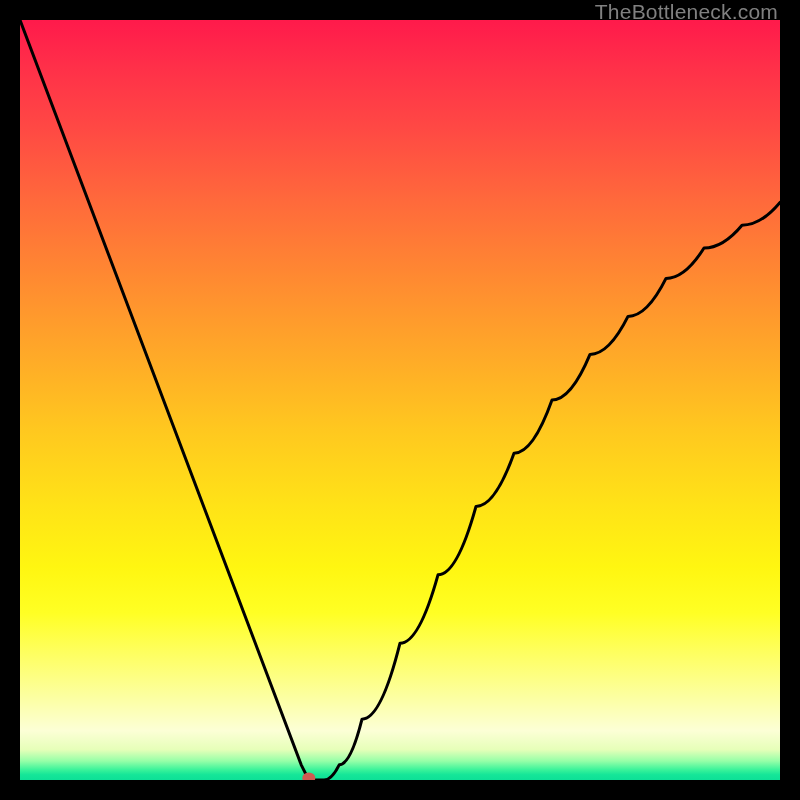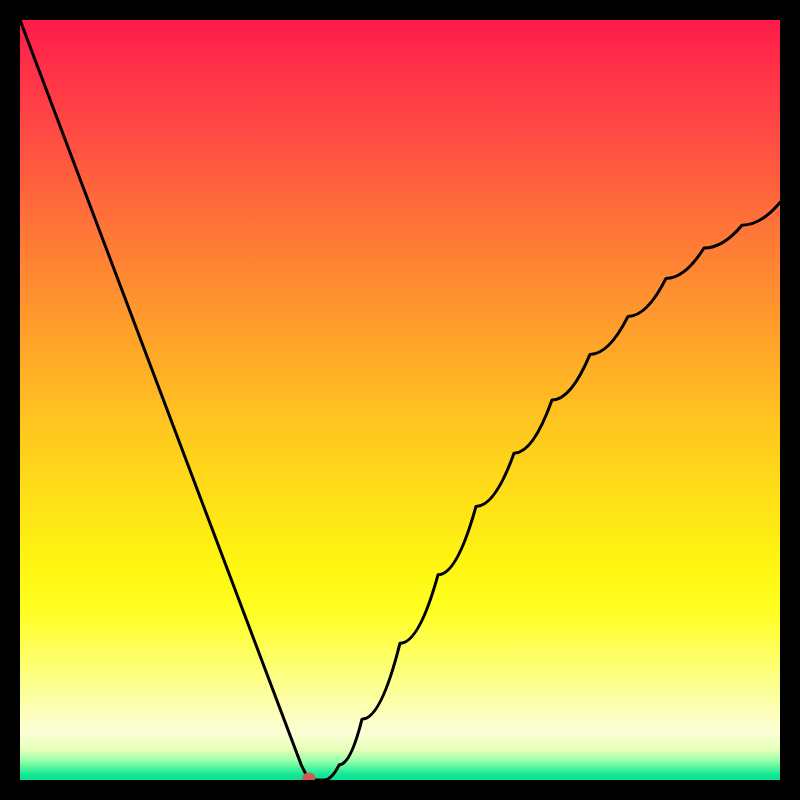--- a/index.html
+++ b/index.html
@@ -57,19 +57,20 @@
     position: absolute;
     left: 0; top: 0;
     width: 760px;
     height: 760px;
   }
 </style>
 </head>
 <body>
 
 <div class="frame">
+  <div class="watermark">TheBottleneck.com</div>
   <div class="plot">
     <svg class="curve" viewBox="0 0 760 760" preserveAspectRatio="none">
       <path id="curve-path" fill="none" stroke="#000" stroke-width="3" stroke-linejoin="round" stroke-linecap="round" d="M 0 0 L 281.2 744.8 L 288.8 760 L 304 760 Q 311.6 760 319.2 744.8 Q 330.6 744.8 342 699.2 Q 361 699.2 380 623.1999999999999 Q 399 623.1999999999999 418.00000000000006 554.8 Q 437 554.8 456 486.40000000000003 Q 475 486.40000000000003 494 433.2 Q 513 433.2 532 380 Q 551 380 570 334.4 Q 589 334.4 608 296.40000000000003 Q 627 296.40000000000003 646 258.40000000000003 Q 665 258.40000000000003 684 228 Q 703 228 722 205.20000000000002 Q 741 205.20000000000002 760 182.4"></path>
       <ellipse id="marker-dot" rx="6.5" ry="5.5" stroke="none" cx="288.8" cy="758" fill="#cf5a52"></ellipse>
     </svg>
   </div>
 </div>
 
 </body></html>

